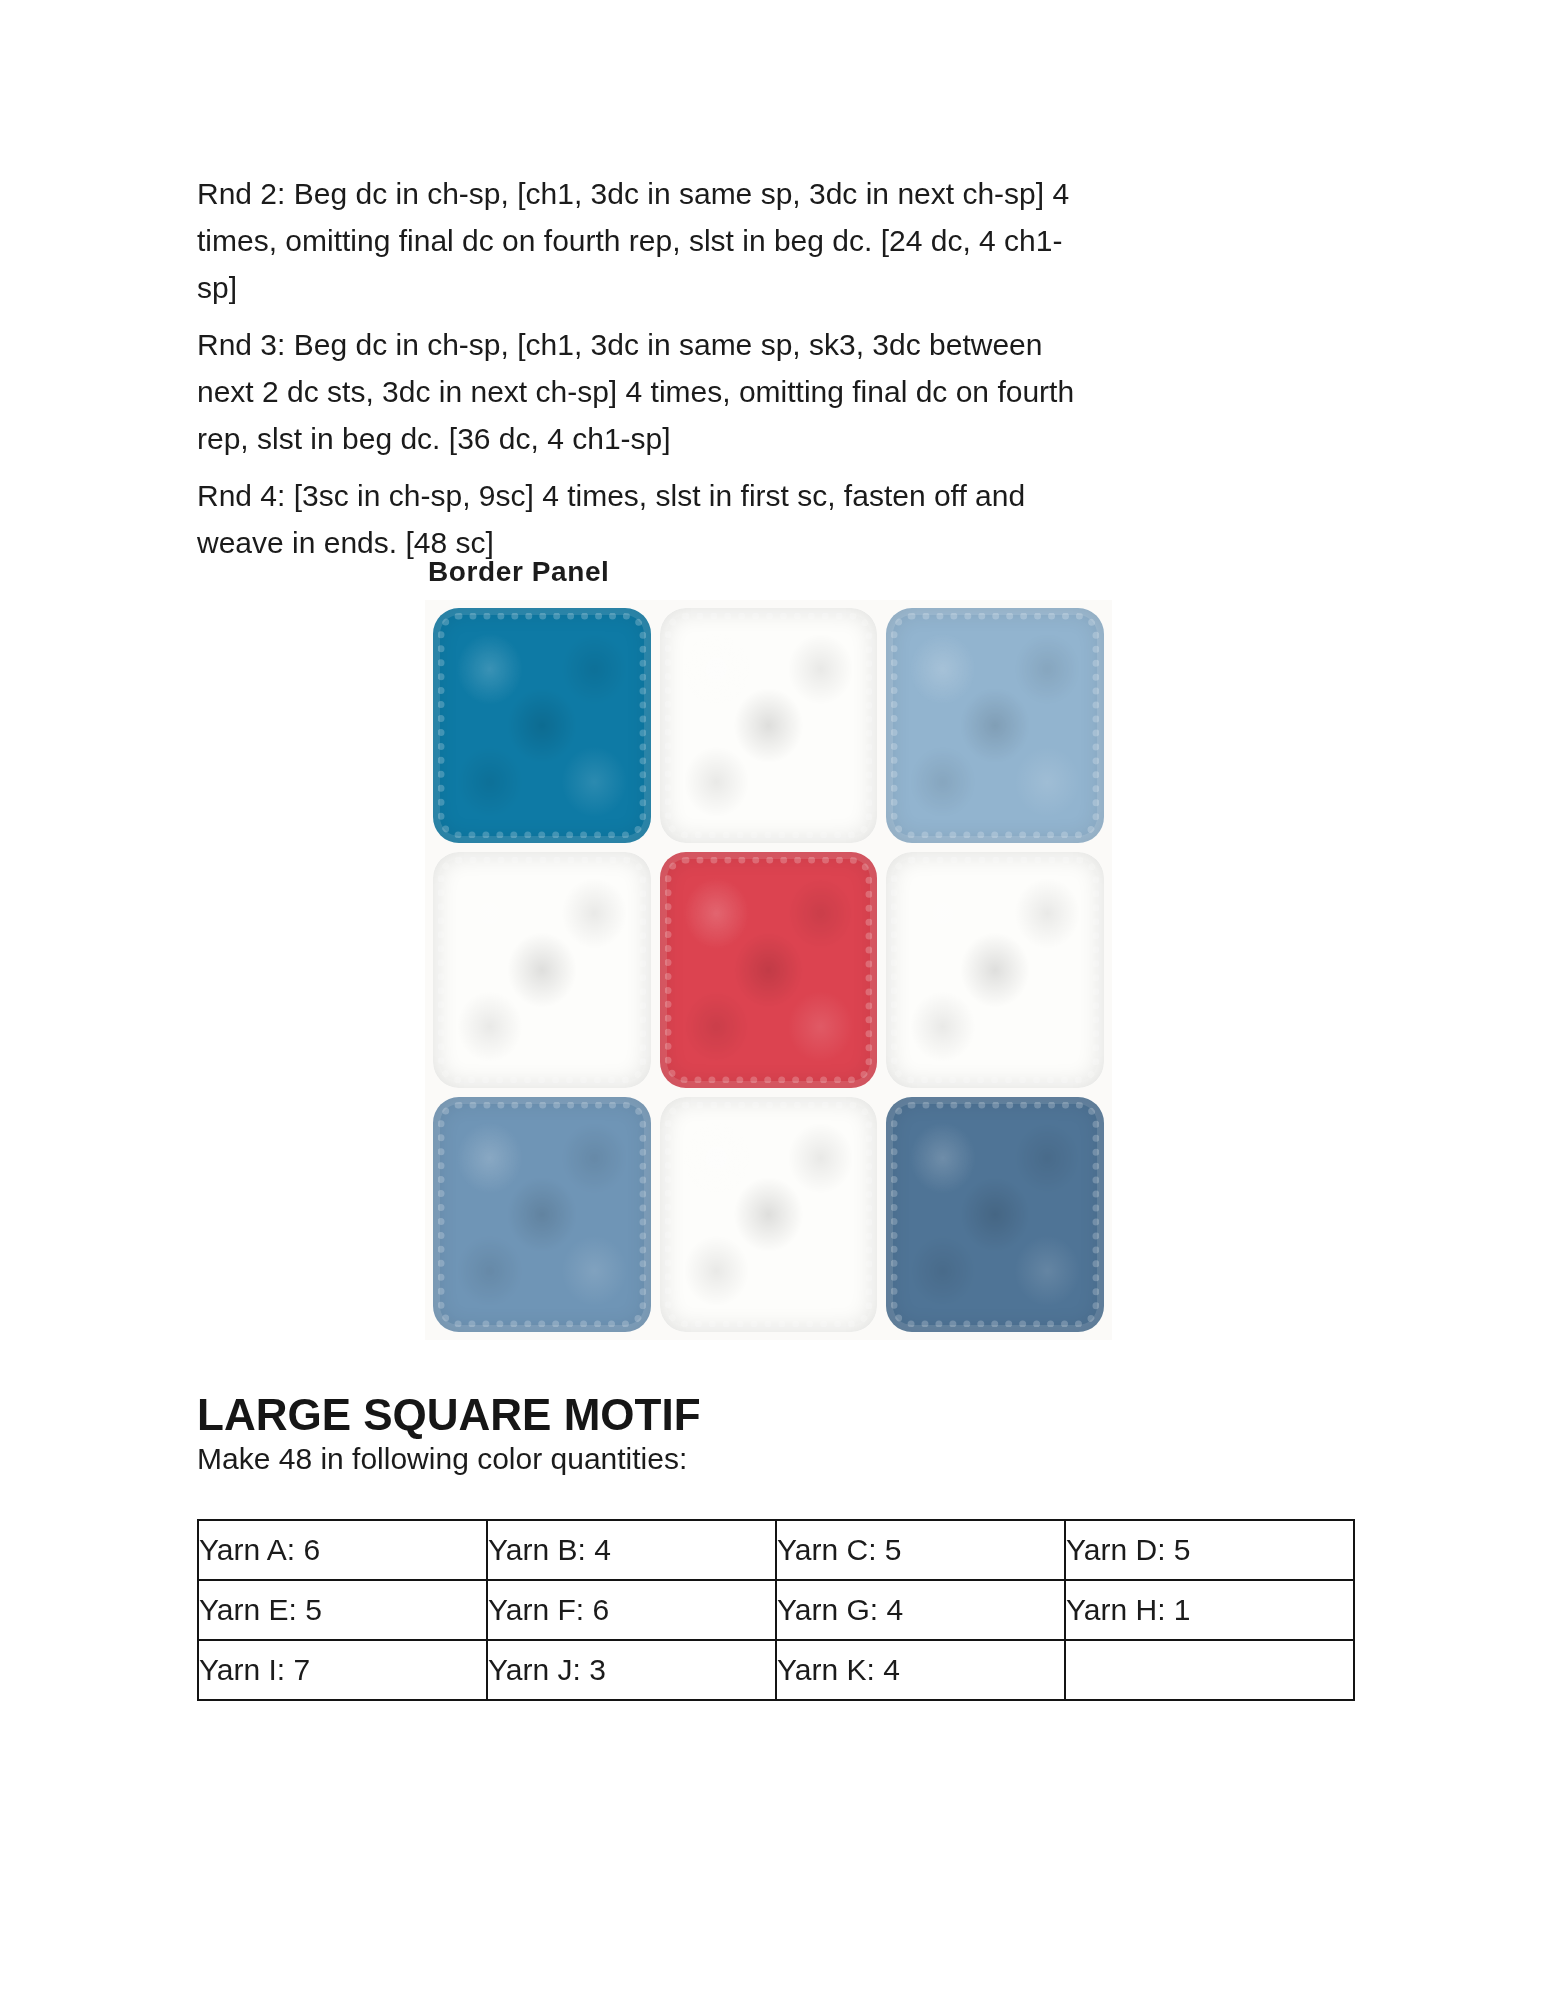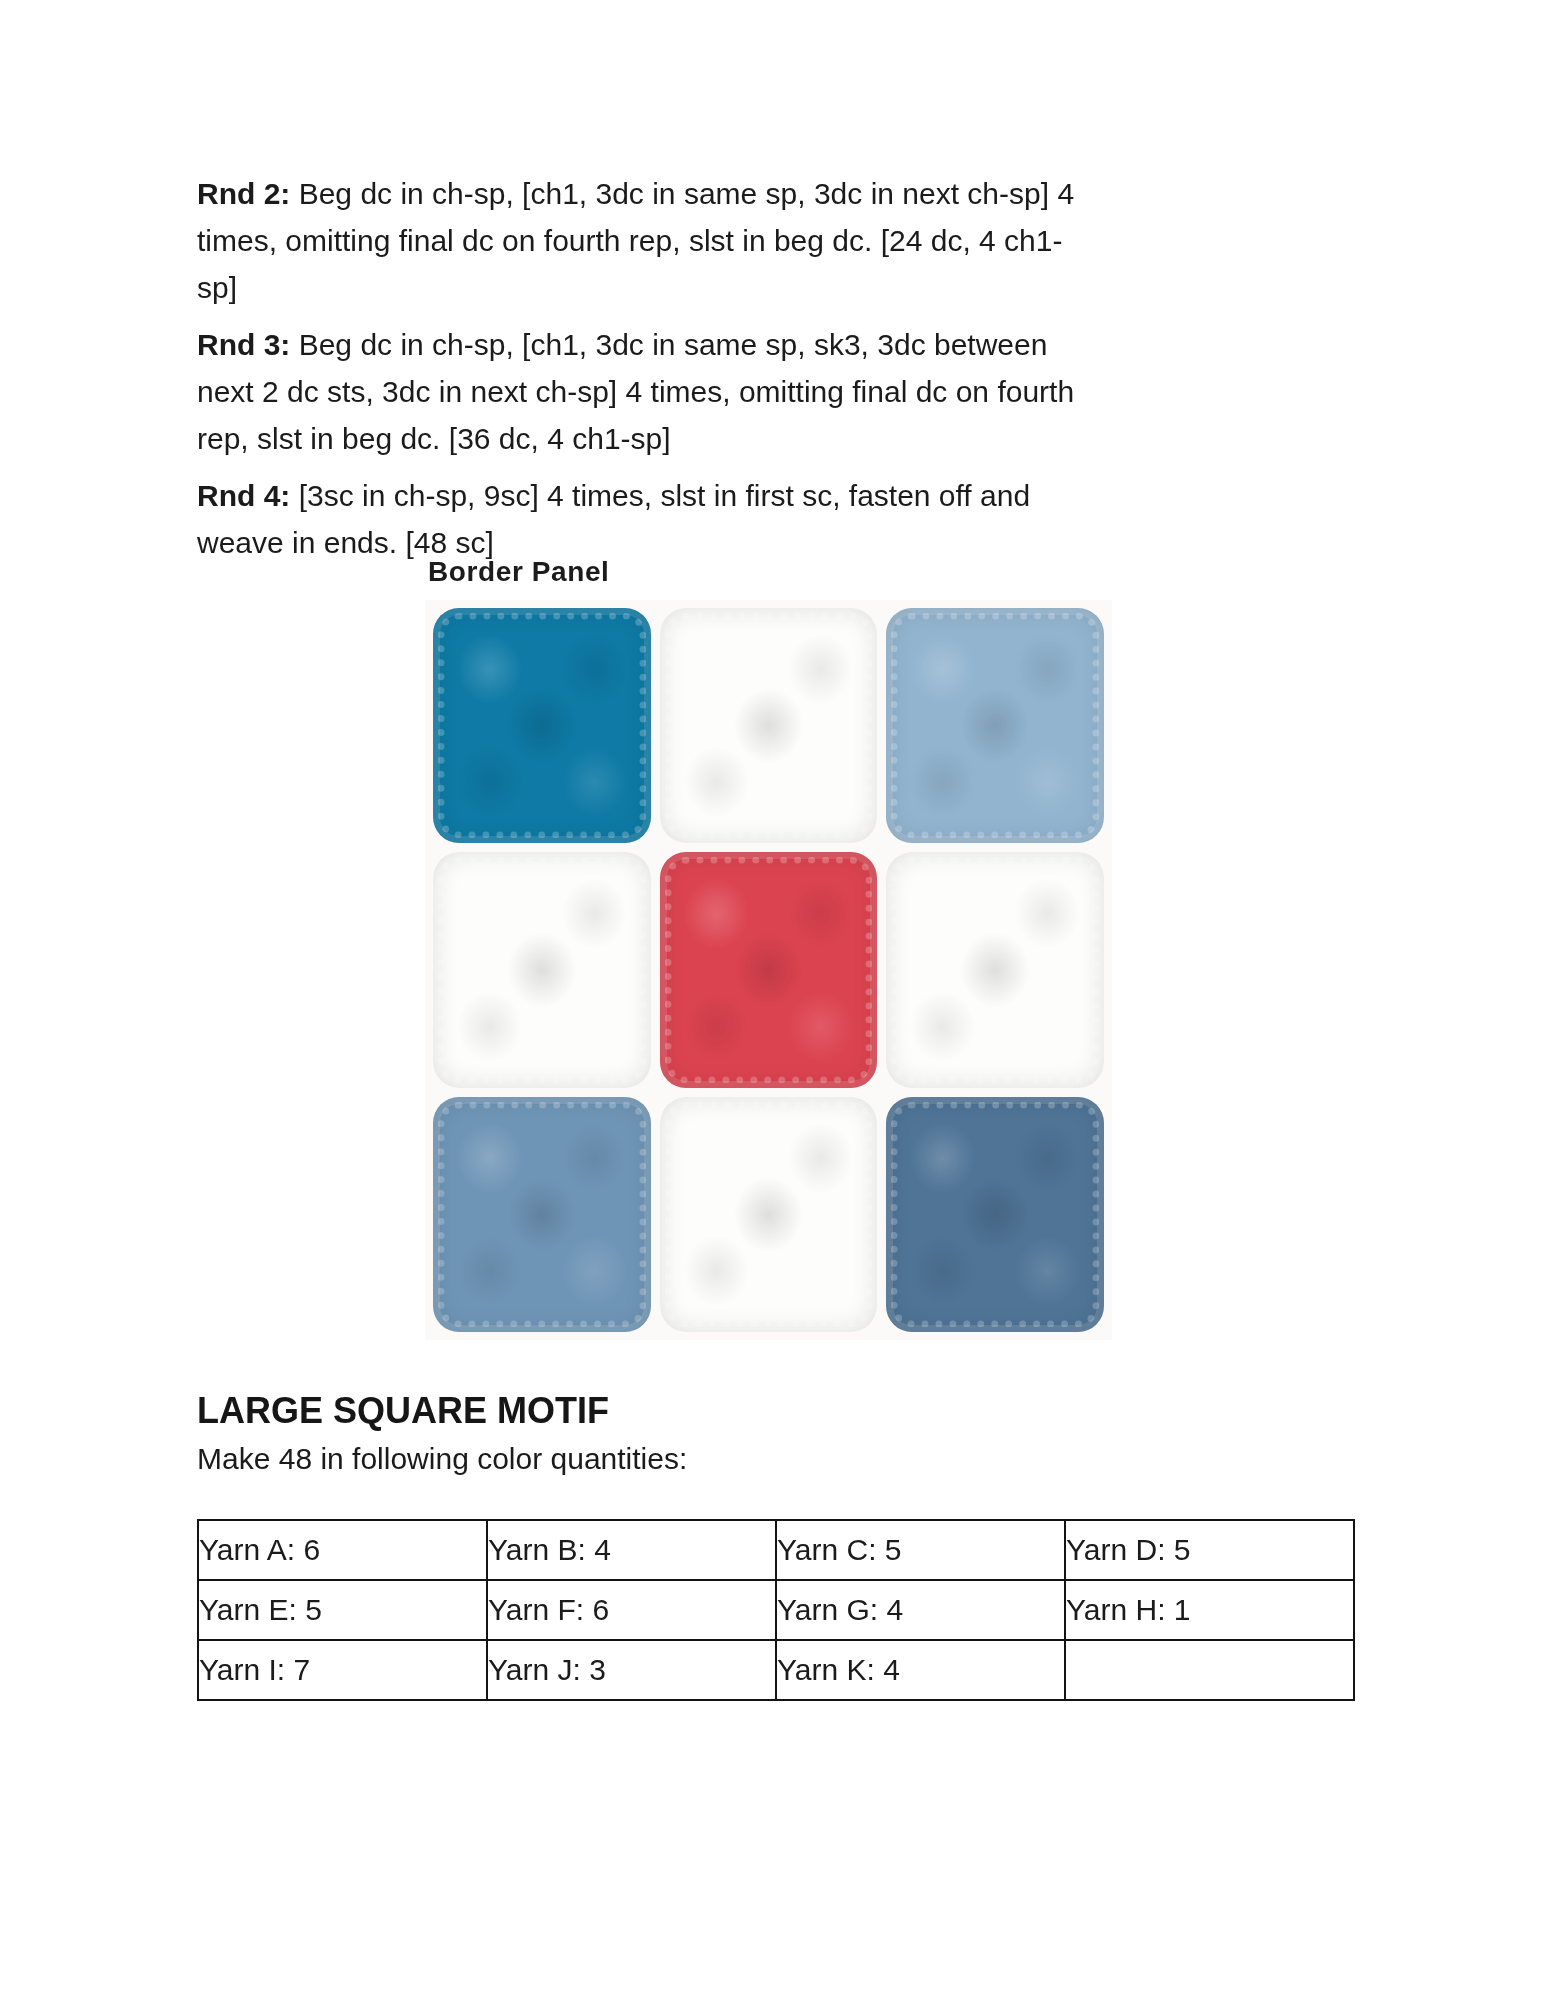--- a/index.html
+++ b/index.html
@@ -19,21 +19,21 @@
     left:197px;
     top:170px;
     width:895px;
   }
   .round{
     margin:0 0 10px 0;
     font-size:30px;
     line-height:47px;
     color:#1b1b1b;
   }
-  .round b{font-weight:700;}
+  .round b{font-weight:400;}
 
   
   .caption{
     position:absolute;
     left:428px;
     top:556px;
     font-size:28px;
     font-weight:700;
     letter-spacing:0.6px;
     color:#1c1c1c;
@@ -73,21 +73,21 @@
     border:7px dotted rgba(255,255,255,.22);
     pointer-events:none;
   }
 
   
   .section-title{
     position:absolute;
     left:197px;
     top:1390px;
     margin:0;
-    font-size:36px;
+    font-size:44px;
     font-weight:700;
     color:#161616;
   }
   .section-subtitle{
     position:absolute;
     left:197px;
     top:1438px;
     margin:0;
     font-size:30px;
     line-height:42px;

